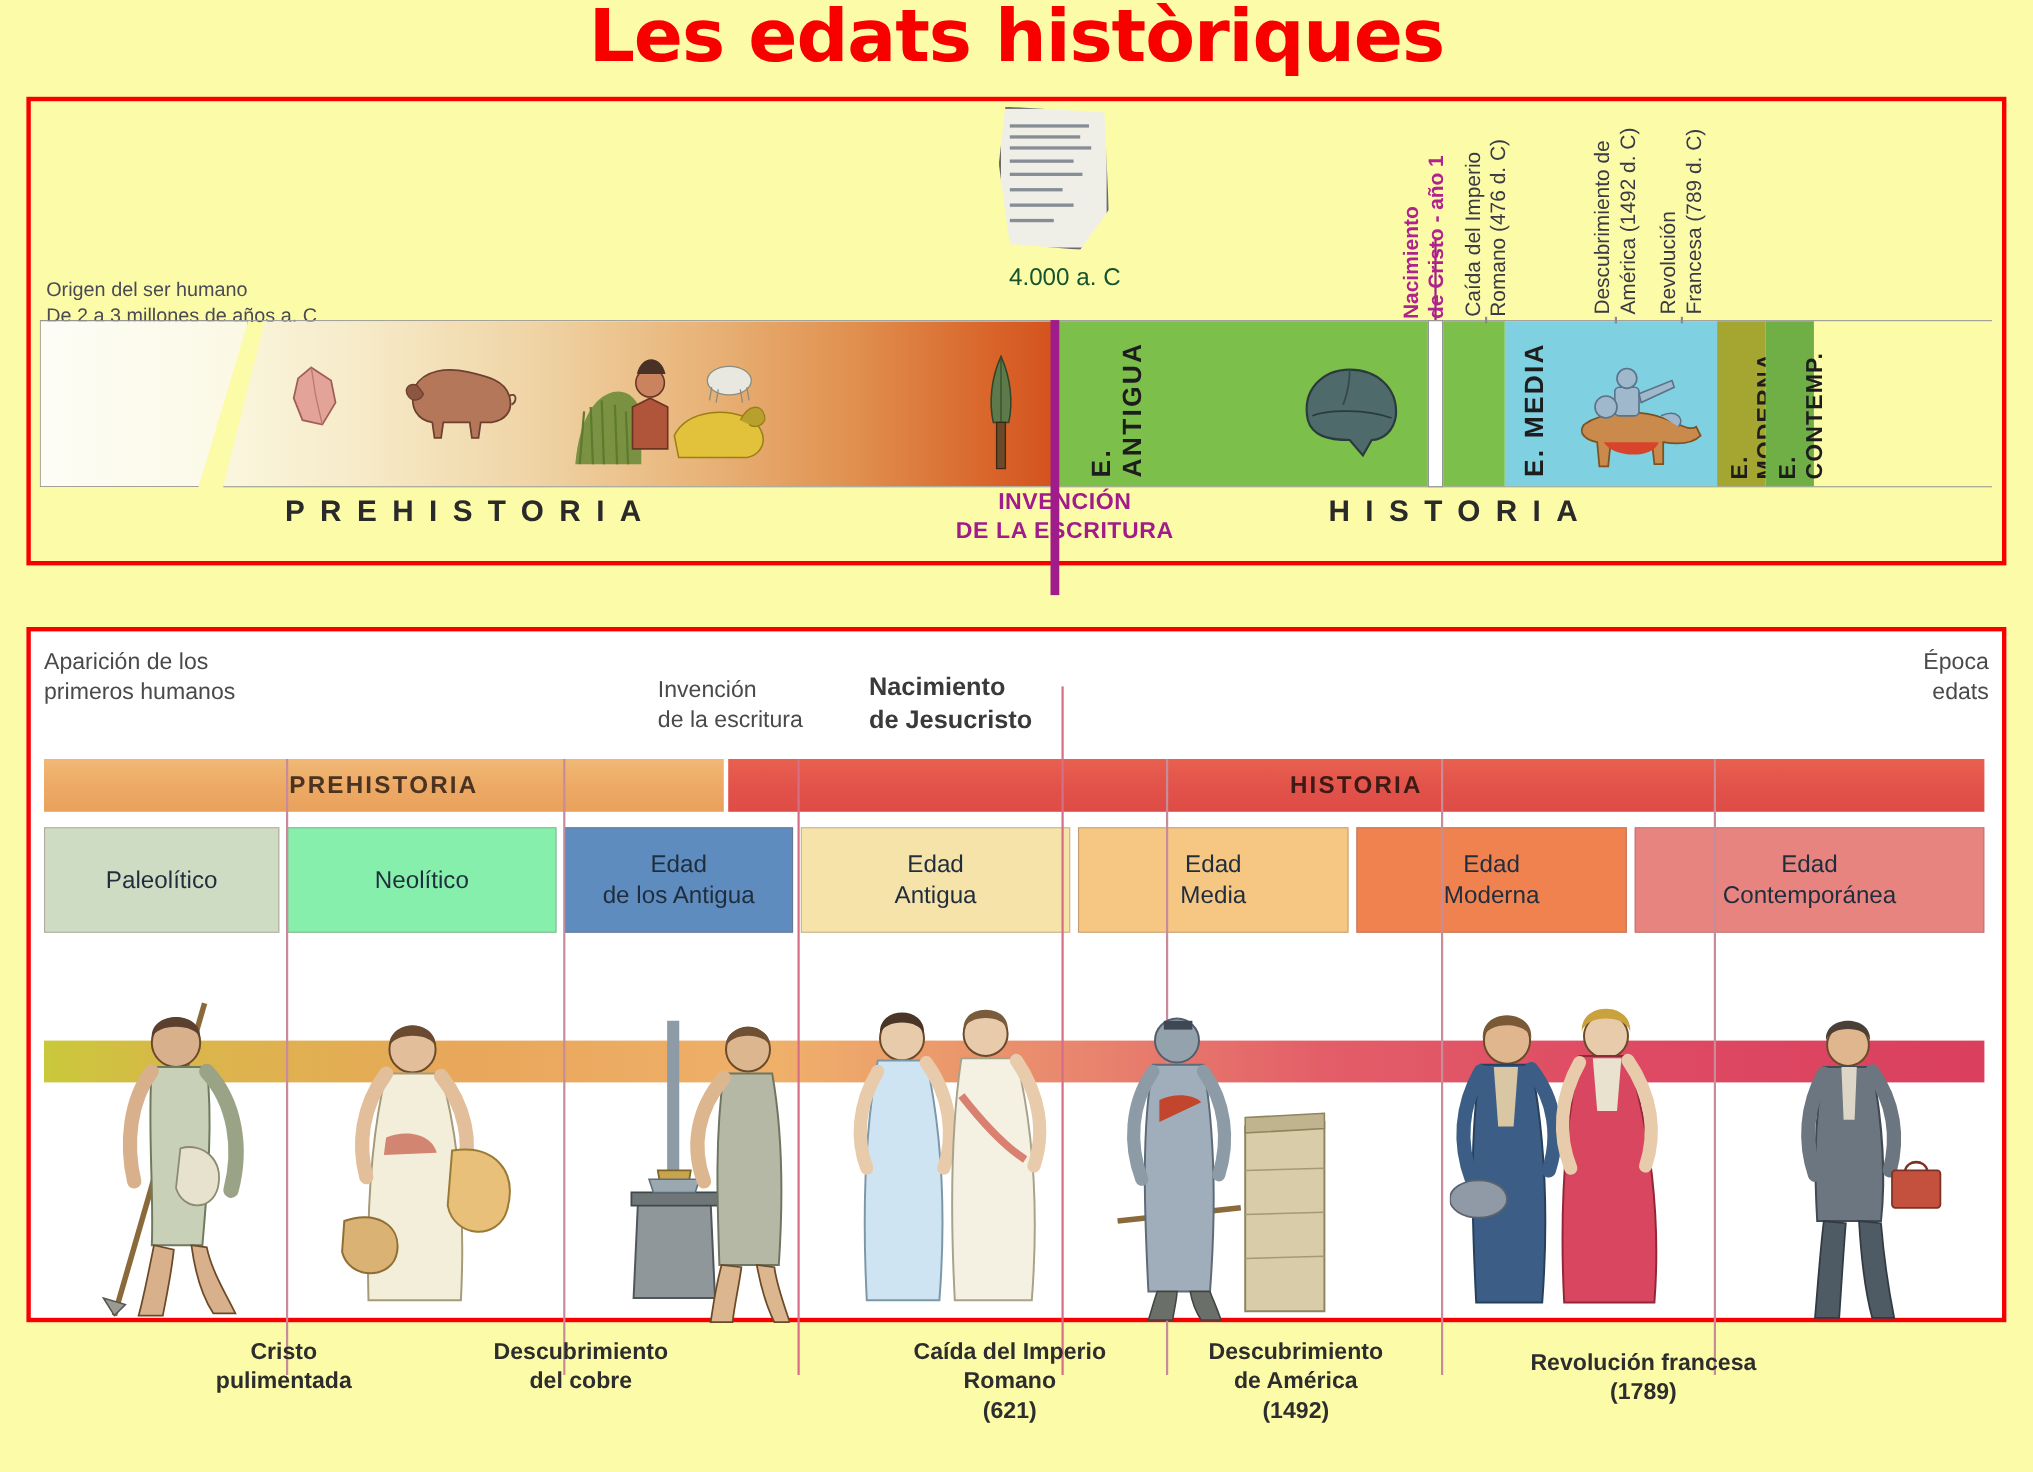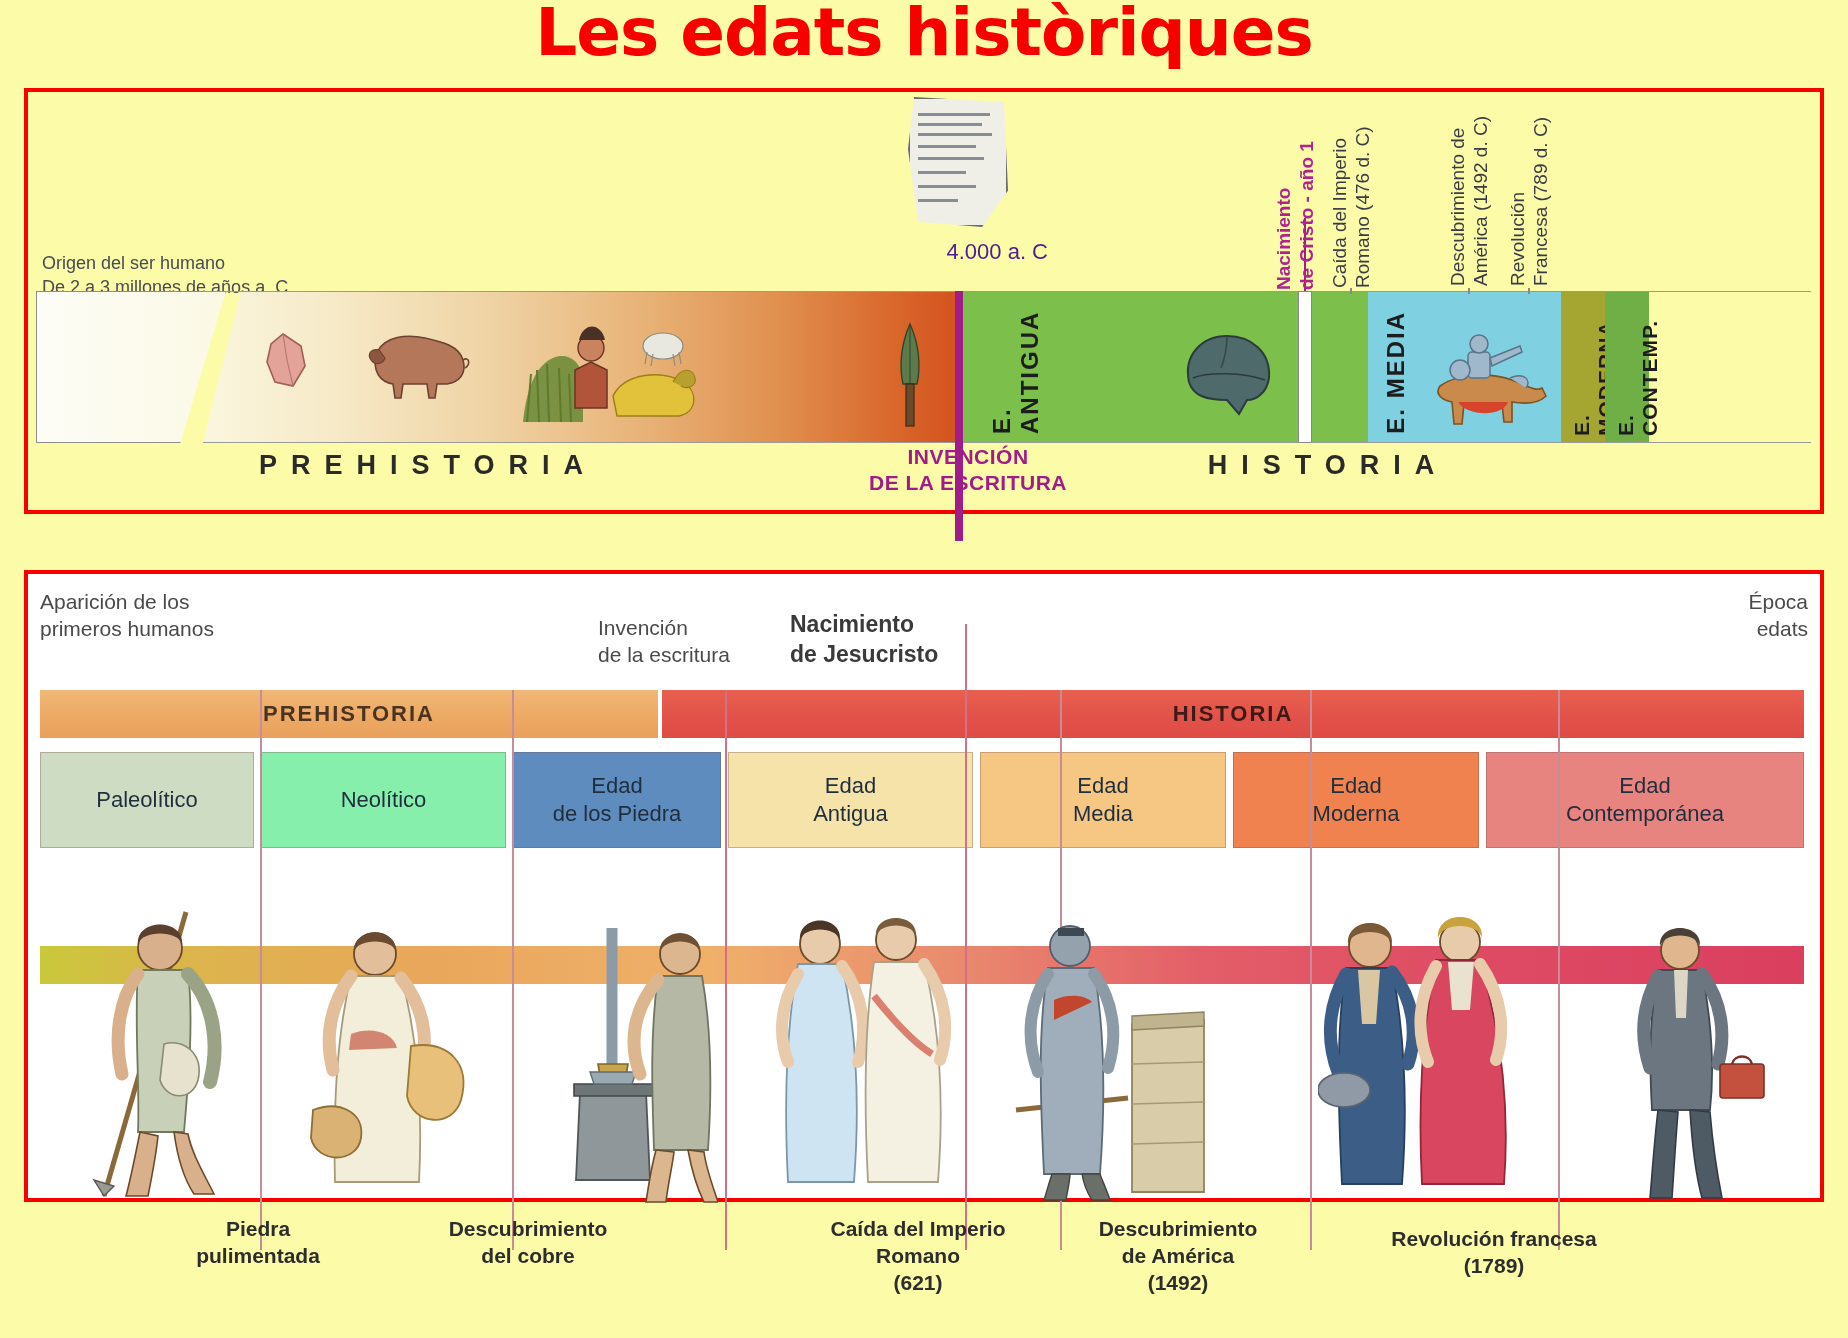--- a/index.html
+++ b/index.html
@@ -73,22 +73,22 @@
   #tablet{
     position:absolute; left:880px; top:5px; width:100px; height:130px;
     background:#EFEFE8; border:2px solid #6b6b6b;
     clip-path: polygon(6% 0%, 96% 4%, 100% 72%, 74% 100%, 10% 96%, 0% 40%);
     overflow:hidden;
   }
   #tablet .scratch{
     position:absolute; left:8px; height:3px; background:#6b7480; opacity:.8;
   }
   #date-4000{
-    position:absolute; left:860px; top:147px; width:160px; text-align:right;
-    font-size:22px; color:#4c1d95;
+    position:absolute; left:860px; top:147px; width:160px; text-align:center;
+    font-size:22px; color:#14532d;
   }
   #writing-caption{
     position:absolute; left:800px; top:352px; width:280px; text-align:center;
     font-size:21px; font-weight:bold; color:#A01C8A; line-height:1.25;
     white-space:pre-line; letter-spacing:.5px;
   }
 
   
   #christ-marker{
     position:absolute; left:1270px; top:199px; width:14px; height:152px;
@@ -321,21 +321,21 @@
 
   <div id="era-row">
       <div class="erabox" style="background: rgb(207, 220, 196); flex: 0 0 214px;">
         <span>Paleolítico</span>
       </div>
       <div class="erabox" style="background: #86efac; flex: 0 0 245px;">
         <span>Neolítico</span>
       </div>
       <div class="erabox" style="background: rgb(95, 140, 190); flex: 0 0 208px;">
         <span>Edad</span>
-        <span>de los Piedra</span>
+        <span>de los Antigua</span>
       </div>
       <div class="erabox" style="background: rgb(245, 227, 170); flex: 0 0 245px;">
         <span>Edad</span>
         <span>Antigua</span>
       </div>
       <div class="erabox" style="background: rgb(245, 199, 131); flex: 0 0 246px;">
         <span>Edad</span>
         <span>Media</span>
       </div>
       <div class="erabox" style="background: rgb(240, 130, 79); flex: 0 0 246px;">
@@ -450,21 +450,21 @@
     <path d="M50 56 C40 110 42 160 44 196 L102 196 C106 160 104 110 94 56 Z" fill="#6B7680" stroke="#414a52" stroke-width="1.8"></path>
     <path d="M66 56 L80 56 L78 104 L68 104 Z" fill="#DDD6C6"></path>
     <path d="M50 62 C34 92 32 124 42 154" fill="none" stroke="#6B7680" stroke-width="13" stroke-linecap="round"></path>
     <path d="M94 60 C114 88 118 120 110 150" fill="none" stroke="#6B7680" stroke-width="13" stroke-linecap="round"></path>
     <path d="M50 196 C46 230 44 262 42 284 L64 284 C66 254 68 222 70 198 Z" fill="#4E5A64" stroke="#323b43" stroke-width="1.6"></path>
     <path d="M82 196 C84 230 88 262 94 284 L114 284 C108 254 104 222 102 198 Z" fill="#4E5A64" stroke="#323b43" stroke-width="1.6"></path>
     <rect x="112" y="150" width="44" height="34" rx="3" fill="#C4503E" stroke="#7e3125" stroke-width="1.6"></rect>
     <path d="M124 150 C126 140 142 140 144 150" fill="none" stroke="#7e3125" stroke-width="2.4"></path>
   </svg>
 
-  <div class="botlab" style="left:130px; top:642px; width:200px;">Piedra
+  <div class="botlab" style="left:130px; top:642px; width:200px;">Cristo
 pulimentada</div>
   <div class="botlab" style="left:380px; top:642px; width:240px;">Descubrimiento
 del cobre</div>
   <div class="botlab" style="left:770px; top:642px; width:240px;">Caída del Imperio
 Romano
 (621)</div>
   <div class="botlab" style="left:1030px; top:642px; width:240px;">Descubrimiento
 de América
 (1492)</div>
   <div class="botlab" style="left:1316px; top:652px; width:300px;">Revolución francesa

